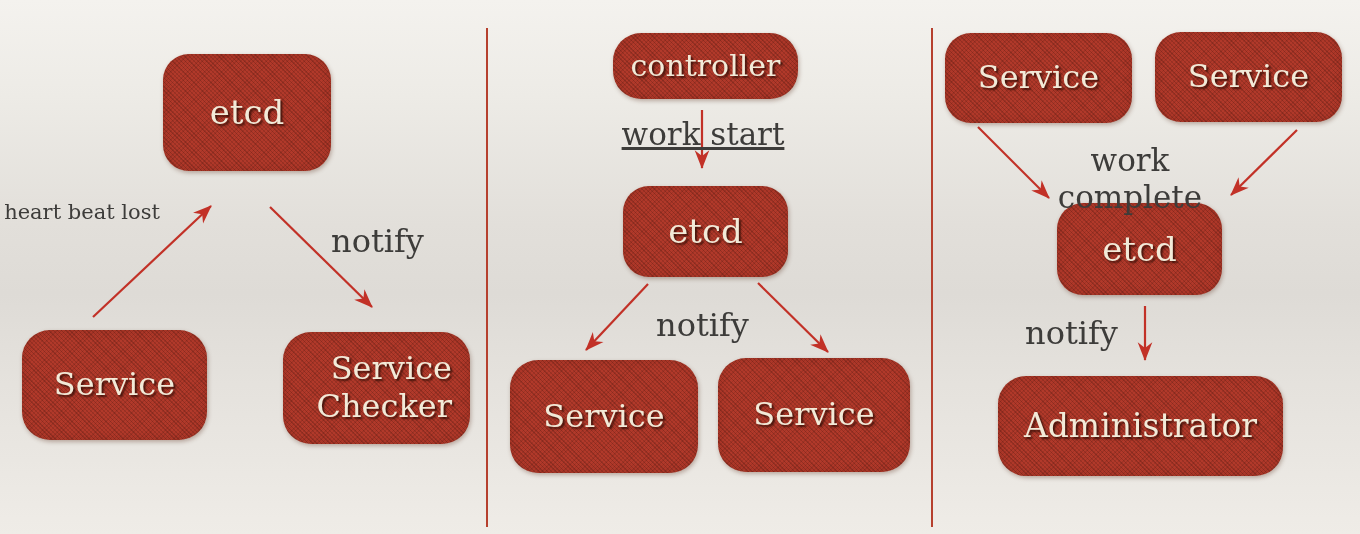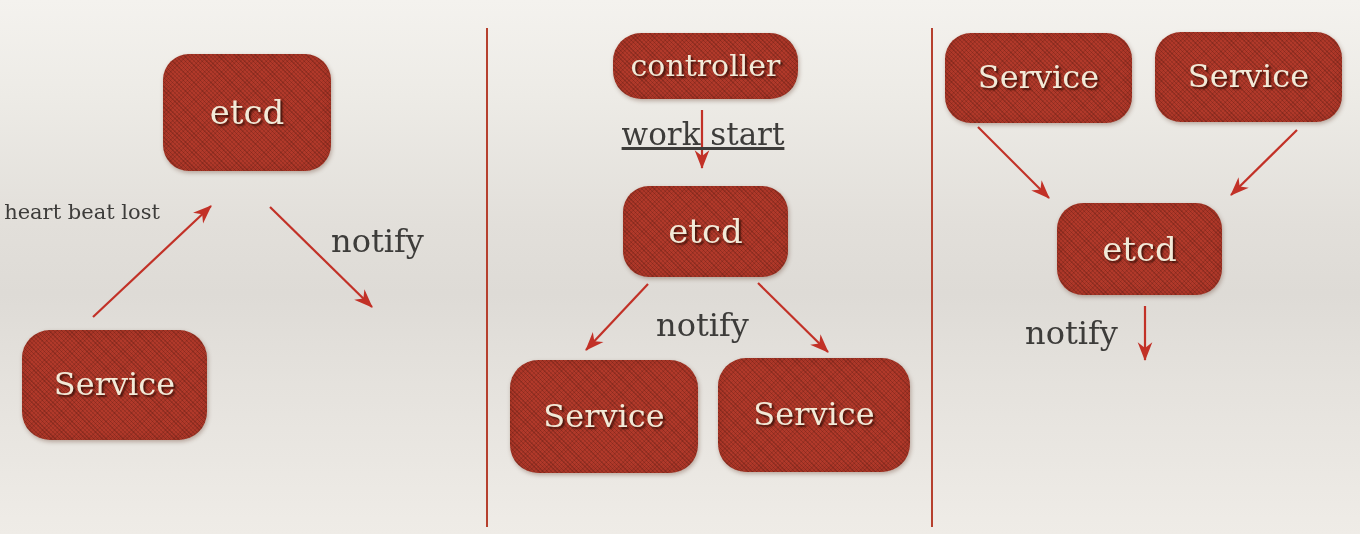--- a/index.html
+++ b/index.html
@@ -86,20 +86,23 @@
   <div class="divider" style="left:931px;"></div>
 
   <div class="node" style="left:163px;top:54px;width:168px;height:117px;font-size:34px;">
     <span>etcd</span>
   </div>
 
   <div class="node" style="left:22px;top:330px;width:185px;height:110px;font-size:32px;border-radius:28px;">
     <span>Service</span>
   </div>
 
+  <div class="node" style="left:283px;top:332px;width:187px;height:112px;font-size:32px;border-radius:28px;padding:0 18px;box-sizing:border-box;">
+    <span>Service Checker</span>
+  </div>
 
   <div class="edge-label" style="left:2px;top:200px;width:160px;font-size:21px;">heart beat lost</div>
 
   <div class="edge-label" style="left:330px;top:222px;width:95px;font-size:32px;">notify</div>
 
   <div class="node" style="left:613px;top:33px;width:185px;height:66px;font-size:30px;border-radius:28px;">
     <span>controller</span>
   </div>
 
   <div class="node" style="left:623px;top:186px;width:165px;height:91px;font-size:34px;">
@@ -123,17 +126,21 @@
   </div>
 
   <div class="node" style="left:1155px;top:32px;width:187px;height:90px;font-size:32px;">
     <span>Service</span>
   </div>
 
   <div class="node" style="left:1057px;top:203px;width:165px;height:92px;font-size:34px;">
     <span>etcd</span>
   </div>
 
+  <div class="node" style="left:998px;top:376px;width:285px;height:100px;font-size:33px;border-radius:28px;">
+    <span>Administrator</span>
+  </div>
 
+  <div class="edge-label" style="left:1015px;top:142px;width:230px;font-size:31px;">work complete</div>
 
   <div class="edge-label" style="left:1024px;top:314px;width:95px;font-size:32px;">notify</div>
 
 </div>
 
 </body></html>

